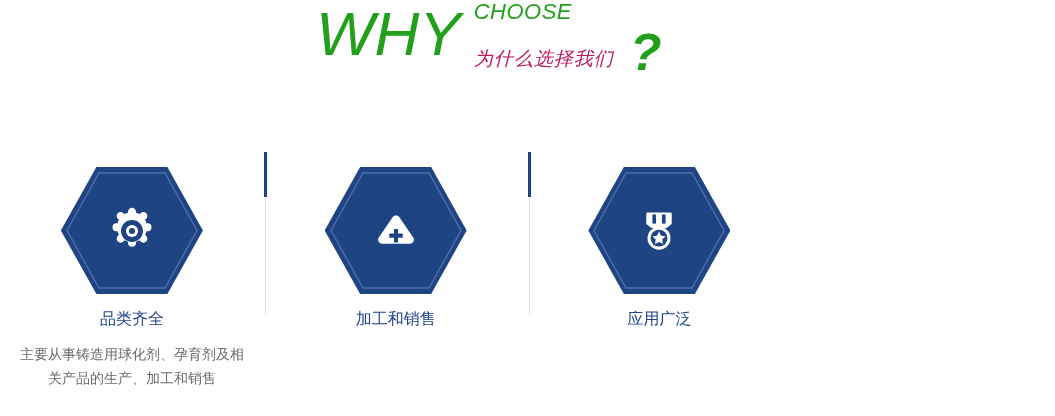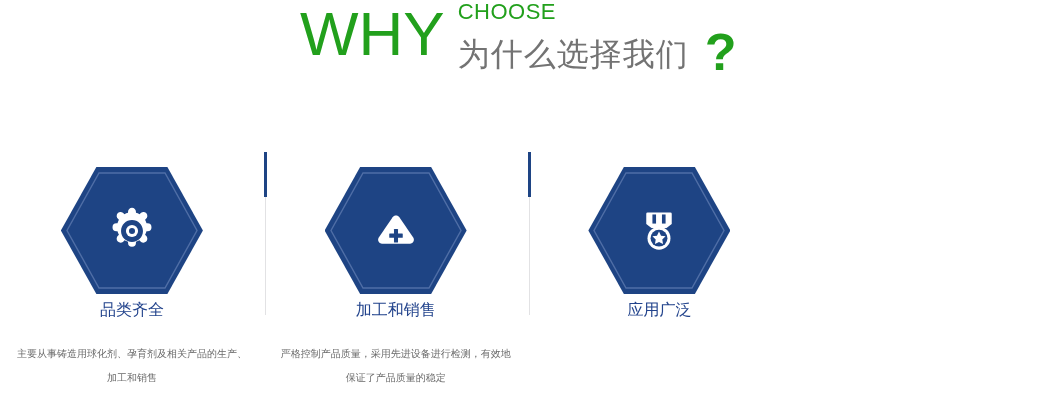--- a/index.html
+++ b/index.html
@@ -11,24 +11,25 @@
     width: 1055px;
     height: 416px;
     overflow: hidden;
     font-family: "Liberation Sans", "DejaVu Sans", sans-serif;
     position: relative;
   }
 
   
   #header {
     position: absolute;
-    left: 0;
+    left: 16px;
     top: 0;
     width: 1000px;
     height: 95px;
+    font-style: italic;
   }
   #header-inner {
     position: absolute;
     left: 300px;
     top: 0;
     display: flex;
     align-items: flex-start;
   }
   #title-why {
     font-size: 62px;
@@ -50,23 +51,23 @@
     color: #22a01c;
     letter-spacing: 0.5px;
     font-family: "Liberation Sans", "DejaVu Sans", sans-serif;
   }
   #title-cn-row {
     display: flex;
     align-items: baseline;
     margin-top: 4px;
   }
   #title-cn {
-    font-size: 32px;
+    font-size: 19px;
     line-height: 32px;
-    color: #737373;
+    color: #be185d;
     letter-spacing: 1px;
     font-family: "DejaVu Sans", "Liberation Sans", sans-serif;
   }
   #title-qmark {
     font-size: 52px;
     line-height: 38px;
     font-weight: bold;
     color: #22a01c;
     margin-left: 16px;
     position: relative;
@@ -119,37 +120,37 @@
     top: 50%;
     transform: translate(-50%, -50%);
     width: 54px;
     height: 54px;
   }
   .hex-icon svg { display: block; width: 100%; height: 100%; }
 
   .card-title {
     position: absolute;
     left: 0;
-    top: 160px;
+    top: 169px;
     width: 100%;
     text-align: center;
     font-size: 16px;
     line-height: 20px;
     color: #22438c;
     font-family: "DejaVu Sans", "Liberation Sans", sans-serif;
   }
   .card-desc {
     position: absolute;
     left: 0;
     top: 202px;
     width: 100%;
     padding: 0 14px;
     box-sizing: border-box;
     text-align: center;
-    font-size: 10px;
+    font-size: 14px;
     line-height: 24px;
     color: #6b6b6b;
     font-family: "DejaVu Sans", "Liberation Sans", sans-serif;
   }
 
   
   .divider {
     position: absolute;
     top: 0;
     width: 3px;
@@ -223,21 +224,20 @@
       </div>
       <div class="hex-icon">
         <svg viewBox="0 0 64 64">
           <path fill="#ffffff" d="M32 13.5c1.6 0 3.1.8 4 2.1l16.4 24.1c2.1 3.1-.1 7.3-3.9 7.3H15.5c-3.8 0-6-4.2-3.9-7.3L28 15.6c.9-1.3 2.4-2.1 4-2.1z"></path>
           <rect x="29.6" y="29.5" width="4.8" height="16" rx="0.6" fill="#1e4484"></rect>
           <rect x="24" y="35.1" width="16" height="4.8" rx="0.6" fill="#1e4484"></rect>
         </svg>
       </div>
     </div>
     <div class="card-title">加工和销售</div>
-    <div class="card-desc">严格控制产品质量，采用先进设备进行检测，有效地保证了产品质量的稳定</div>
   </div>
 
 
   <div class="card">
     <div class="divider" style="left:0px;">
       <div class="seg-blue"></div>
       <div class="seg-gray"></div>
     </div>
     <div class="hex-wrap">
       <div class="hex"></div>

